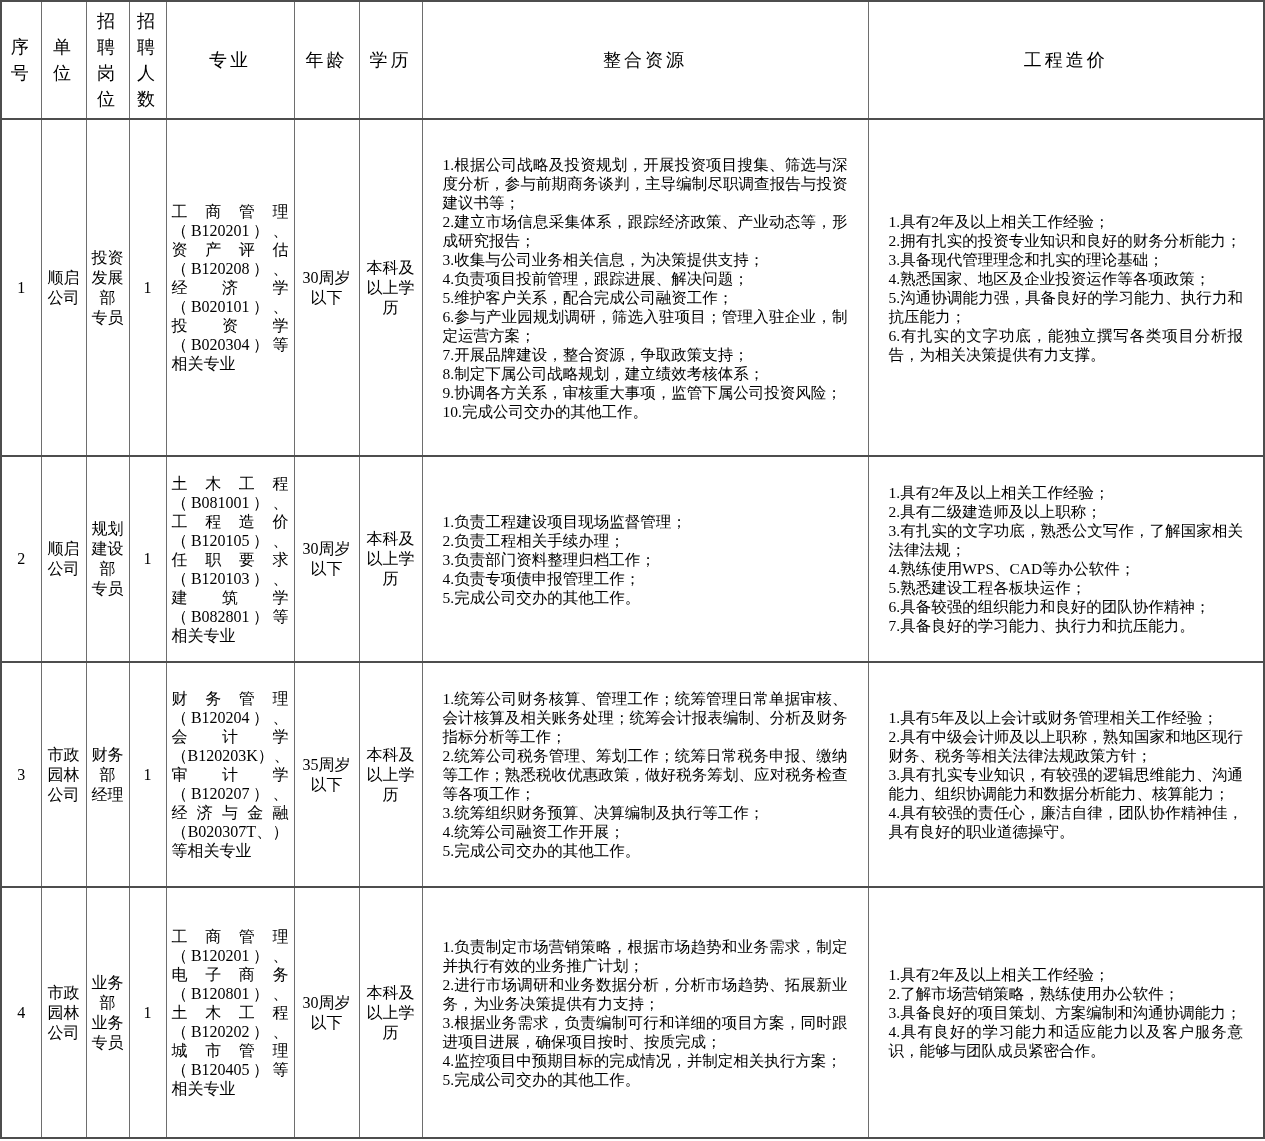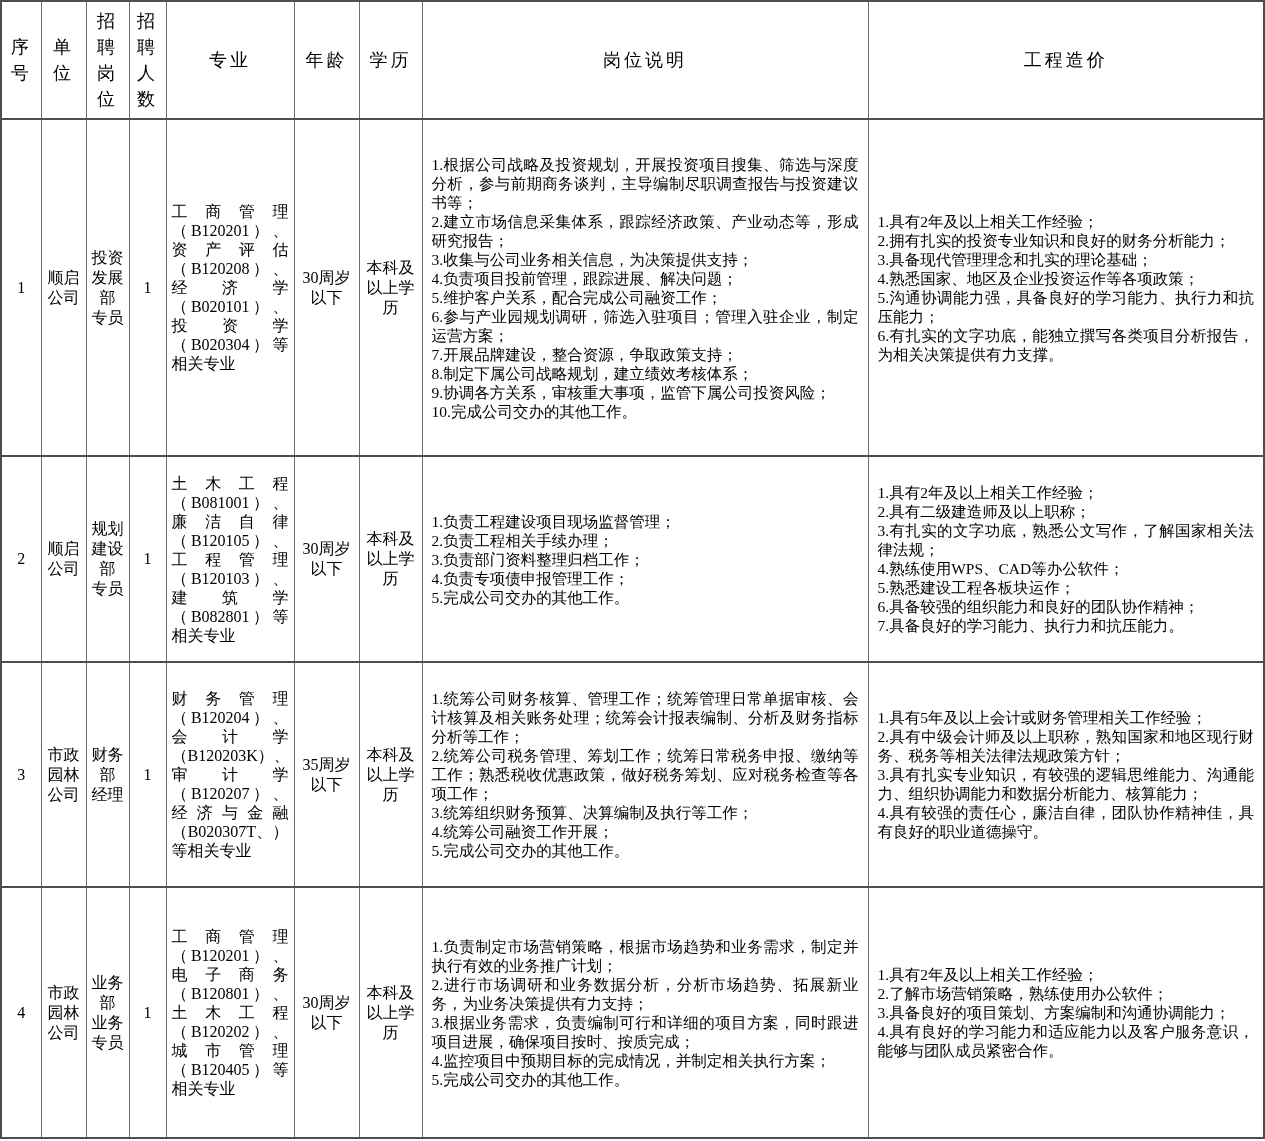--- a/index.html
+++ b/index.html
@@ -42,21 +42,21 @@
     font-size:16px;
     line-height:19px;
     text-align:justify;
     padding:2px 5px;
   }
   td.c-text{
     font-size:15.5px;
     line-height:19px;
     text-align:justify;
     white-space:pre-line;
-    padding:2px 9px;
+    padding:2px 20px;
   }
 </style>
 </head>
 <body>
 
 <div class="page">
   <table class="recruit">
     <colgroup>
       <col style="width:40px">
         <col style="width:45px">
@@ -78,21 +78,21 @@
 聘
 岗
 位</th>
         <th>招
 聘
 人
 数</th>
         <th>专业</th>
         <th>年龄</th>
         <th>学历</th>
-        <th>岗位说明</th>
+        <th>整合资源</th>
         <th>工程造价</th>
       </tr>
     </thead>
     <tbody>
       <tr style="height:337px;">
         <td class="c-center">1</td>
         <td class="c-center c-pre">顺启
 公司</td>
         <td class="c-center c-pre">投资
 发展
@@ -124,21 +124,21 @@
       </tr>
       <tr style="height:206px;">
         <td class="c-center">2</td>
         <td class="c-center c-pre">顺启
 公司</td>
         <td class="c-center c-pre">规划
 建设
 部
 专员</td>
         <td class="c-center">1</td>
-        <td class="c-major">土木工程（B081001）、廉洁自律（B120105）、工程管理（B120103）、建筑学（B082801）等相关专业</td>
+        <td class="c-major">土木工程（B081001）、工程造价（B120105）、任职要求（B120103）、建筑学（B082801）等相关专业</td>
         <td class="c-center c-pre">30周岁
 以下</td>
         <td class="c-center c-pre">本科及
 以上学
 历</td>
         <td class="c-text">1.负责工程建设项目现场监督管理；
 2.负责工程相关手续办理；
 3.负责部门资料整理归档工作；
 4.负责专项债申报管理工作；
 5.完成公司交办的其他工作。</td>

